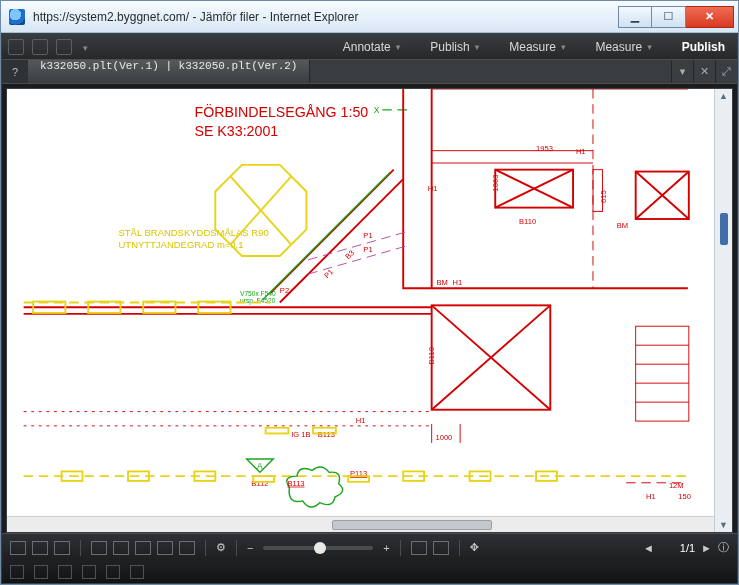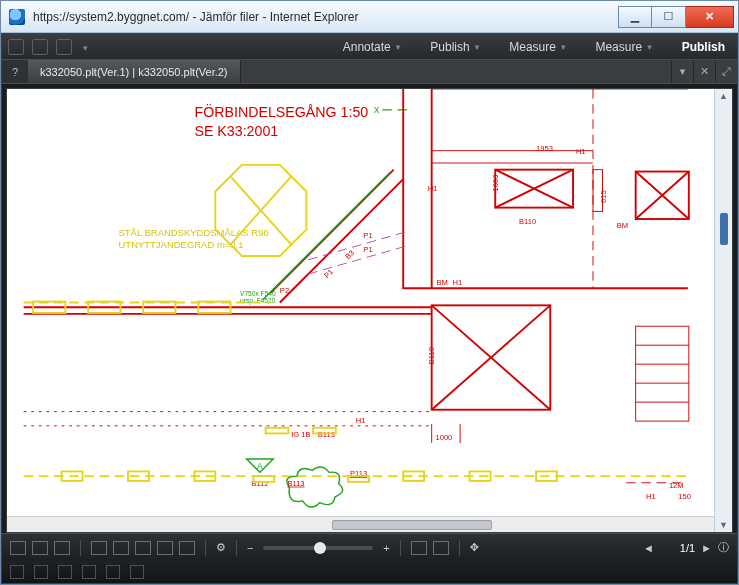--- a/index.html
+++ b/index.html
@@ -29,22 +29,22 @@
   .menubar { height:26px; display:flex; align-items:center; gap:18px; padding:0 6px;
     background:linear-gradient(#3a3d40,#26282a); border-bottom:1px solid #4a4d50; font-size:12px; color:#d8d8d8; }
   .menubar .left-tools { display:flex; gap:8px; align-items:center; margin-right:auto;}
   .tbicon { width:16px; height:16px; border:1px solid #5c5f63; border-radius:2px; }
   .chev::after { content:"▾"; font-size:9px; margin-left:3px; color:#888; }
   .menu { padding:0 6px; display:flex; align-items:center; gap:2px; }
   .menu.pub { color:#fff; font-weight:bold; }
 
   .tabbar { height:24px; display:flex; align-items:stretch; background:#2f3235; border-bottom:1px solid #4a4d50; font-size:11px; }
   .tabbar .help { width:26px; display:flex; align-items:center; justify-content:center; color:#bbb; }
-  .tab { flex:0 0 auto; display:flex; align-items:center; padding:0 12px;
-    background:linear-gradient(#56595c,#3b3e41); color:#e8e8e8; border-right:1px solid #25272a; }
+  .tab { flex:0 0 auto; display:flex; padding:0 12px;
+    background:linear-gradient(#56595c,#3b3e41); color:#e8e8e8; border-right:1px solid #25272a;font-family:Liberation Mono, monospace; }
   .tabbar .spacer { flex:1; background:#3a3d40; }
   .tabctrl { width:22px; display:flex; align-items:center; justify-content:center; color:#aaa; font-size:11px;
     background:#3b3e41; border-left:1px solid #25272a; }
 
   .workspace { flex:1; display:flex; position:relative; background:#1a1c1e; }
   .canvas-wrap { flex:1; margin:4px 4px 0 4px; background:#fff; position:relative; overflow:hidden;
     border:1px solid #3b3e41; }
   .side-scroll { position:absolute; right:0; top:0; bottom:0; width:18px;
     background:#e9eef3; border-left:1px solid #c4cdd6; display:flex; flex-direction:column;
     align-items:center; }

